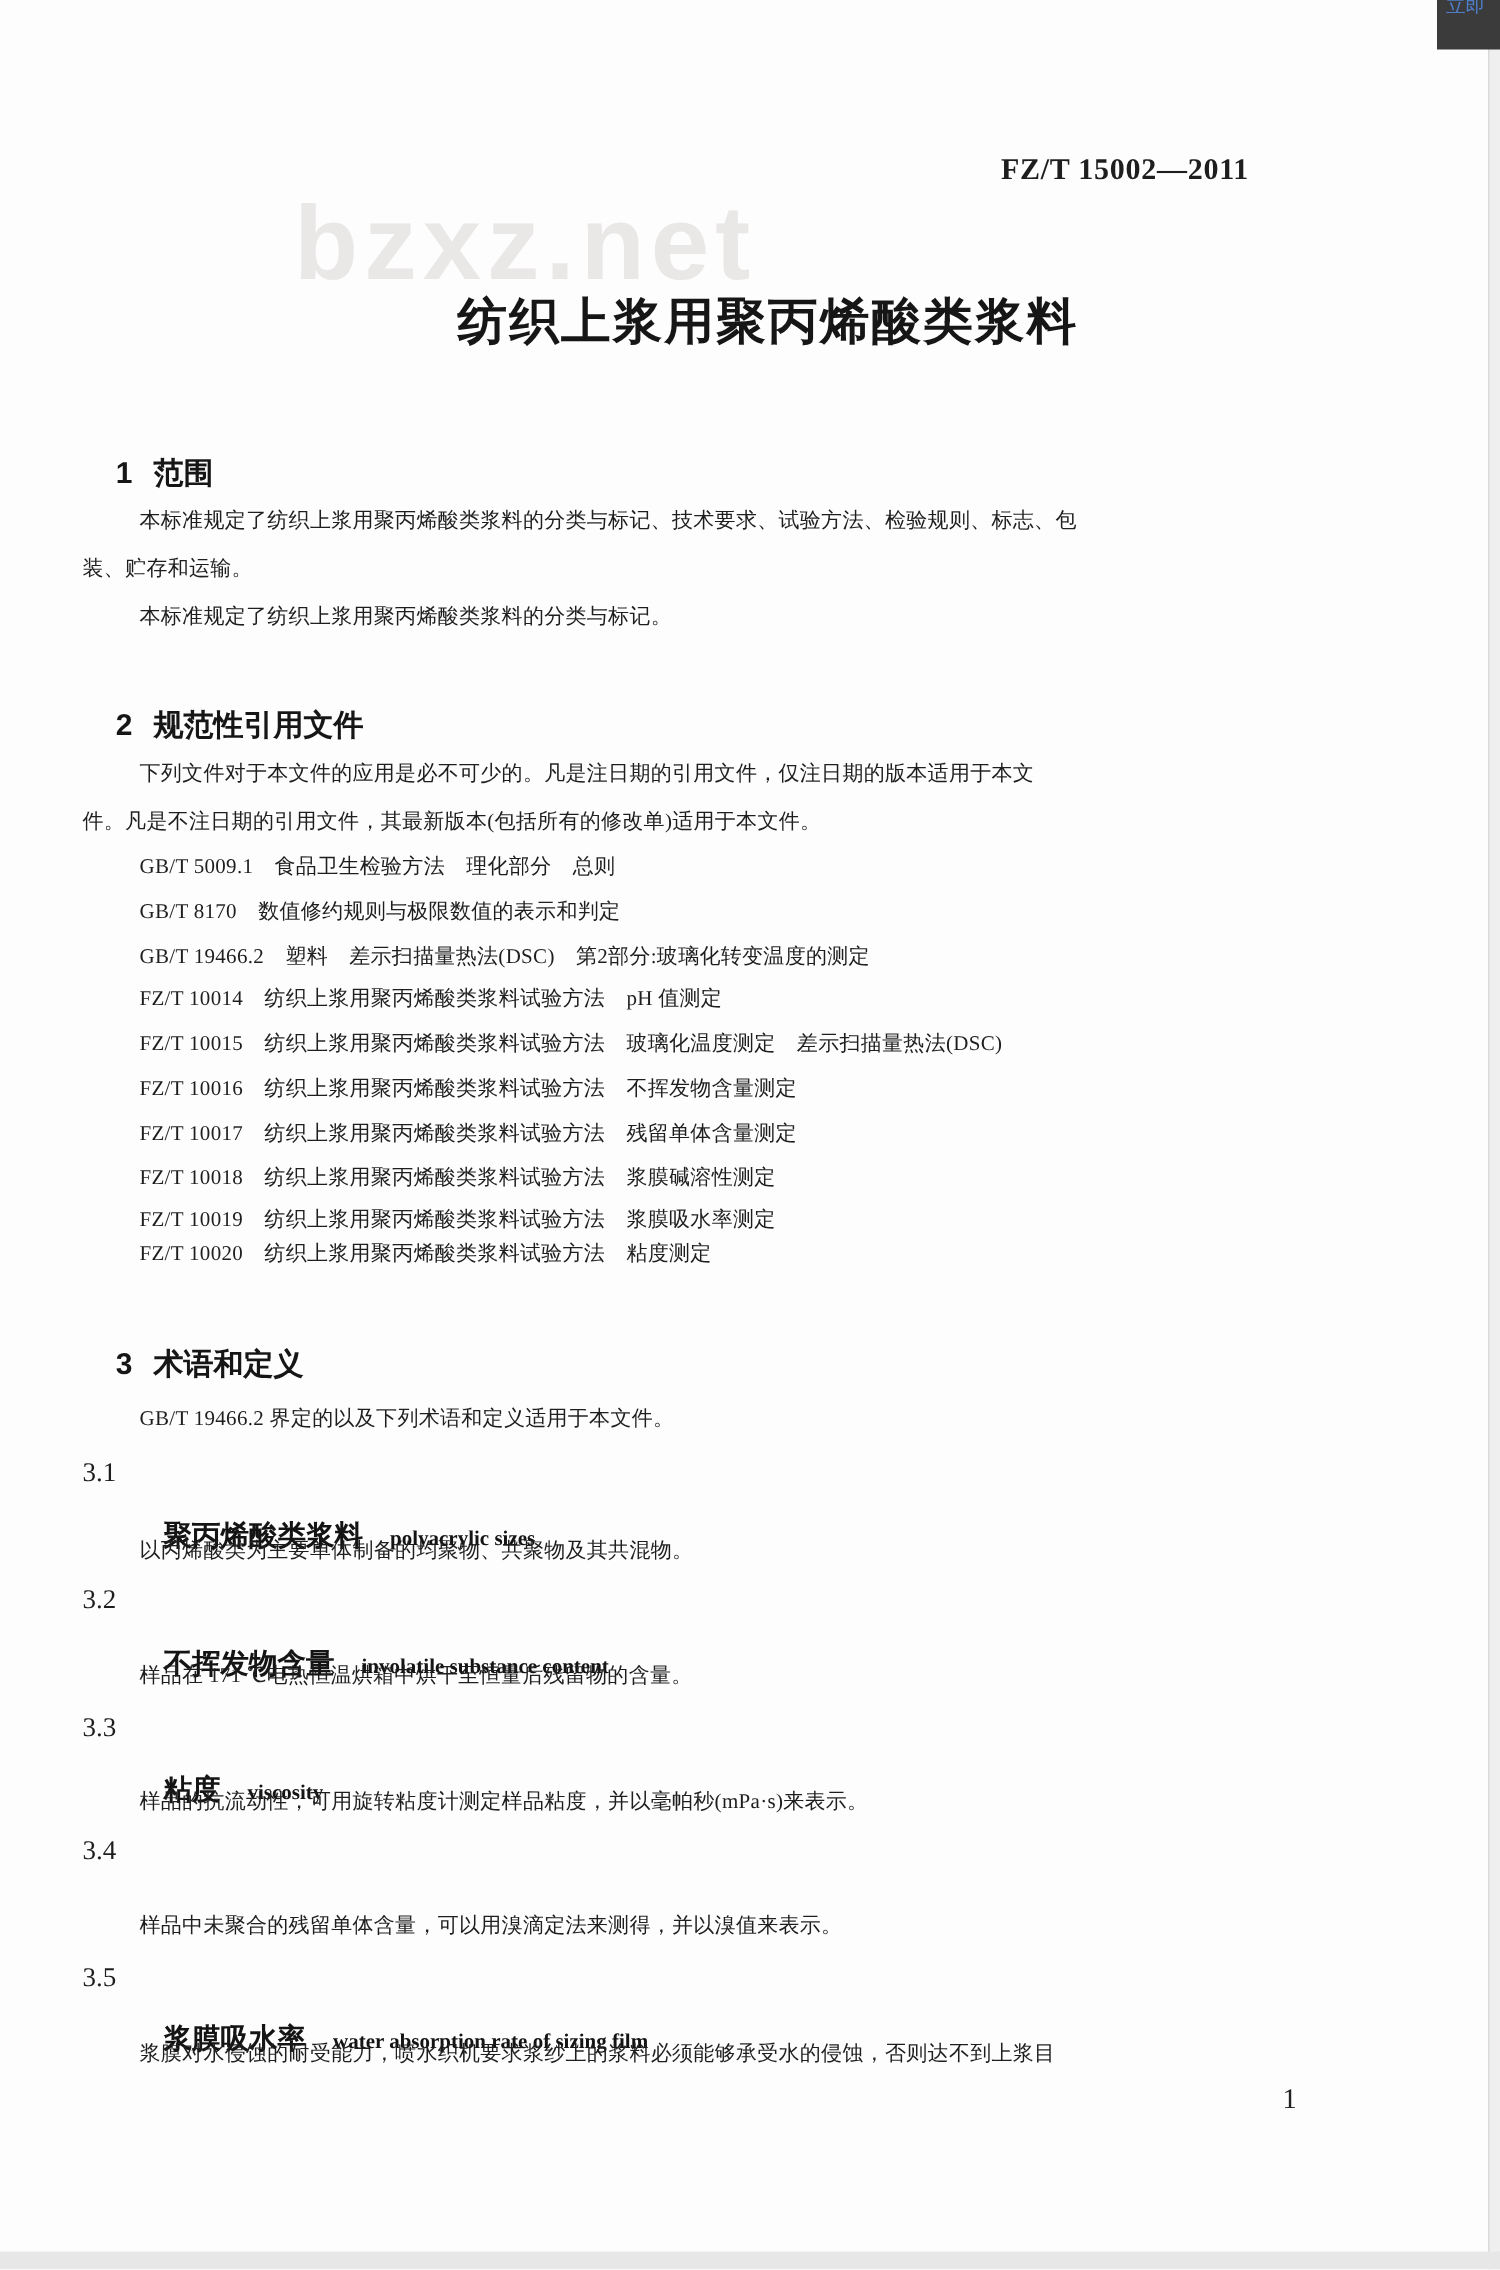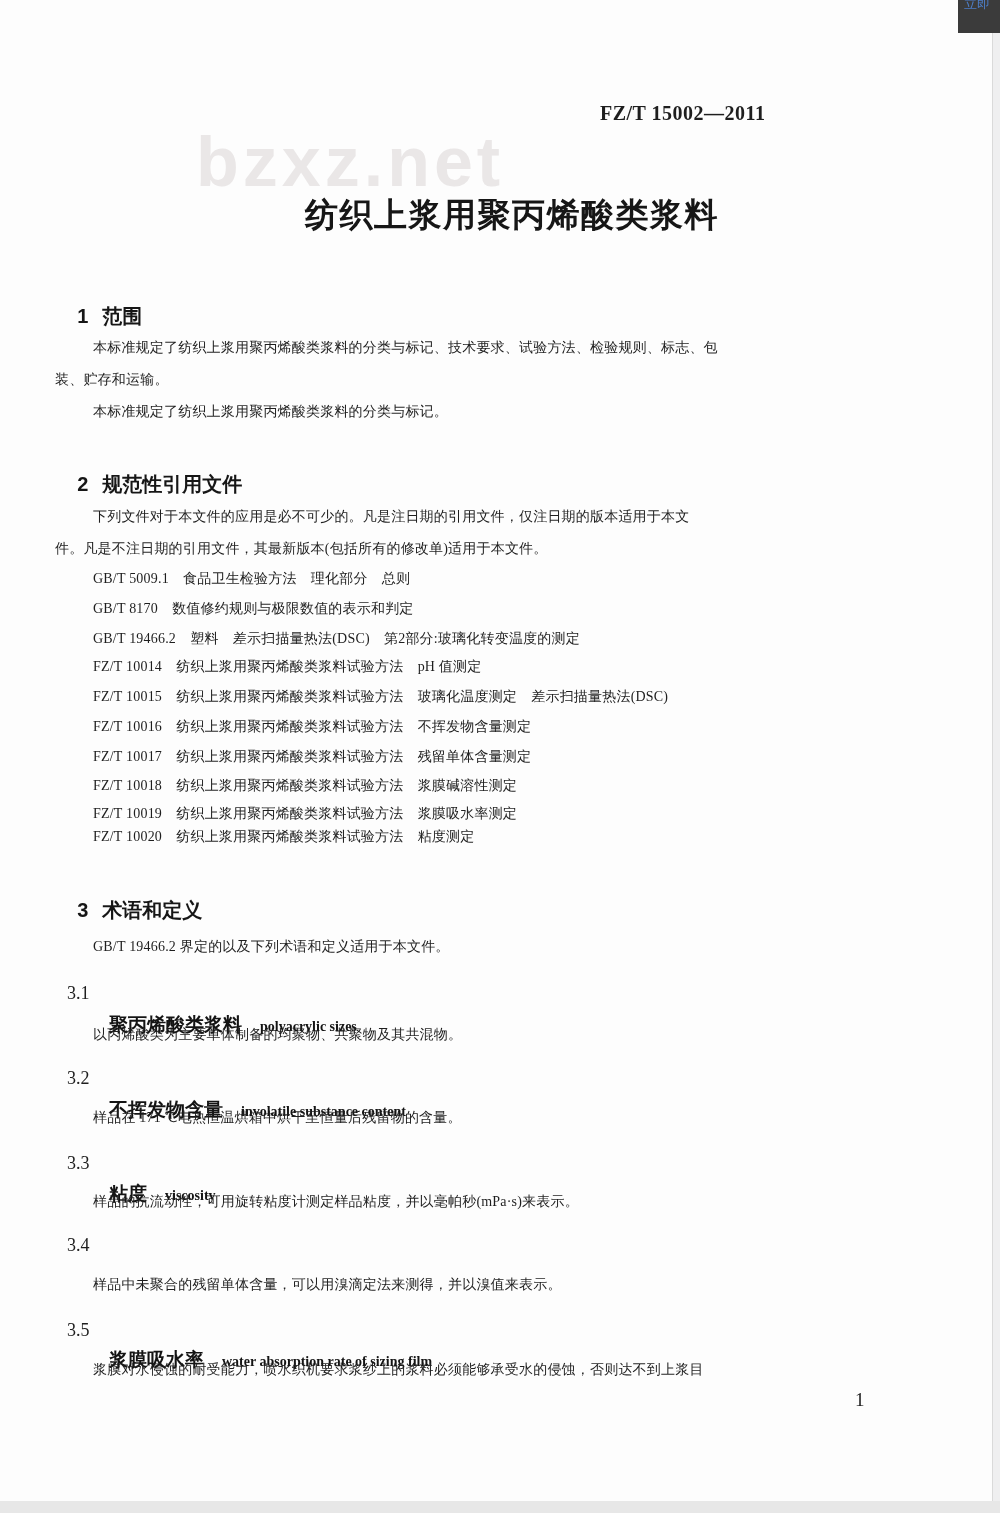--- a/index.html
+++ b/index.html
@@ -1,30 +1,30 @@
 <!DOCTYPE html>
 <html><head>
 <meta charset="utf-8">
 <style>
   html,body{margin:0;padding:0;background:#fdfdfd;}
   .page{position:relative;width:1000px;height:1513px;background:#fdfdfd;overflow:hidden;
         font-family:"Liberation Serif",serif;color:#1e1e1e;}
   .watermark{position:absolute;left:196px;top:127px;font-family:"Liberation Sans",sans-serif;
              font-weight:bold;font-size:70px;letter-spacing:4px;color:#eae7e7;line-height:1;}
-  .doc-code{position:absolute;left:600px;top:103px;width:300px;text-align:left;
+  .doc-code{position:absolute;left:600px;top:103px;width:300px;text-align:center;
             font-family:"Liberation Serif",serif;font-weight:bold;font-size:20px;line-height:1;letter-spacing:0.5px;}
   .title{position:absolute;left:305px;top:199px;margin:0;font-family:Liberation Serif, serif;
          font-weight:bold;font-size:33px;letter-spacing:1.5px;line-height:1;color:#161616;}
   .sec-h{position:absolute;left:55px;font-family:"Liberation Sans",sans-serif;font-weight:bold;
          font-size:20px;line-height:1;color:#161616;white-space:pre;}
   .sec-h .sec-num{margin-right:14px;}
   .body{position:absolute;left:55px;margin:0;font-size:14px;line-height:1.2;letter-spacing:0.2px;
         white-space:pre;color:#1e1e1e;}
   .ind{left:93px;}
-  .clause-num{position:absolute;left:55px;margin:12px;font-size:18px;line-height:1;color:#1e1e1e;}
+  .clause-num{position:absolute;left:55px;margin:0;font-size:18px;line-height:1;color:#1e1e1e;}
   .term-line{position:absolute;left:93px;margin:0;line-height:1;white-space:pre;}
   .term-zh{font-family:"Liberation Sans",sans-serif;font-weight:bold;font-size:19px;color:#141414;}
   .term-en{font-family:"Liberation Serif",serif;font-weight:bold;font-size:14px;color:#141414;margin-left:18px;}
   .page-num{position:absolute;left:855px;top:1390px;font-size:19px;line-height:1;color:#222;}
   .edge-strip{position:absolute;left:992px;top:0;width:8px;height:1513px;background:#efeff0;
               border-left:1px solid #dadada;}
   .bottom-strip{position:absolute;left:0;top:1501px;width:1000px;height:12px;background:#e7e7e7;}
   .corner-box{position:absolute;left:958px;top:0;width:42px;height:33px;background:#3b3b3b;
               overflow:hidden;z-index:5;cursor:pointer;}
   .corner-box span{display:block;margin:-4px 0 0 6px;font-family:"Liberation Sans",sans-serif;

